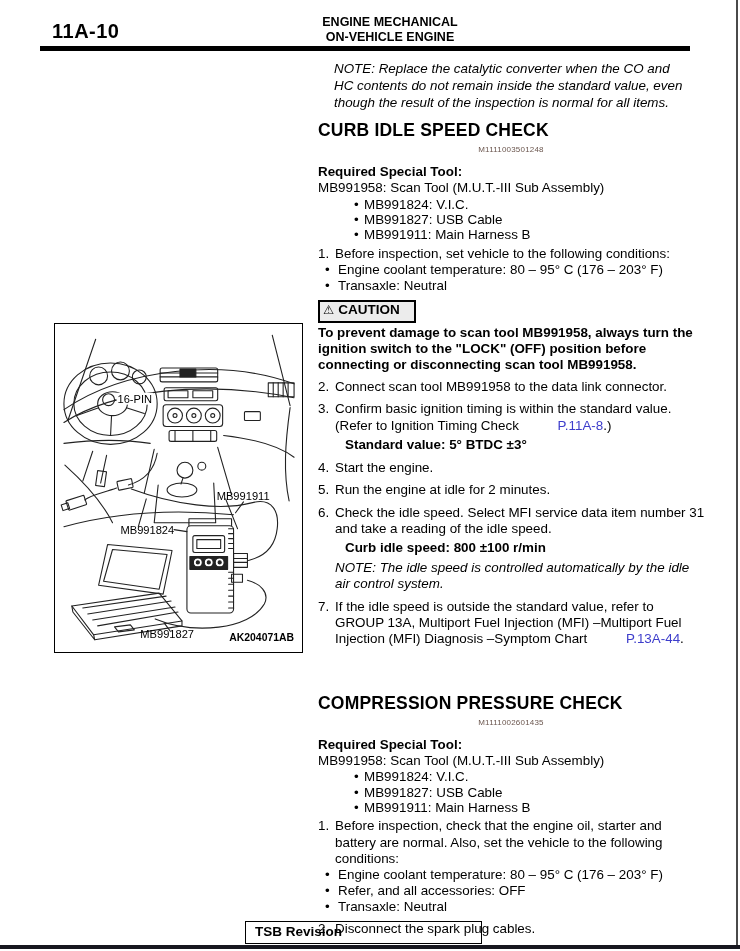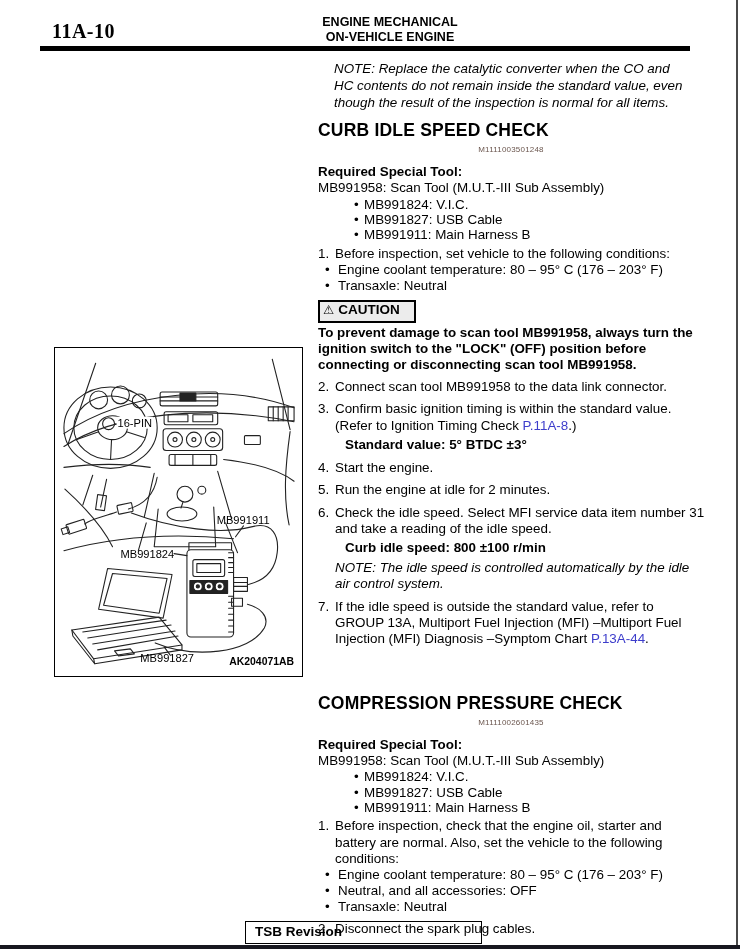--- a/index.html
+++ b/index.html
@@ -2,21 +2,21 @@
 <html><head>
 <meta charset="utf-8">
 <style>
   * { margin:0; padding:0; box-sizing:border-box; }
   html,body { background:#ffffff; }
   .page {
     position:relative; width:740px; height:951px; background:#fff;
     font-family:"Liberation Sans", sans-serif; color:#000; overflow:hidden;
   }
   
-  .page-number { position:absolute; left:52px; top:20px; font-size:20px; font-weight:bold; letter-spacing:0.5px;font-family:Liberation Serif, serif; }
+  .page-number { position:absolute; left:52px; top:20px; font-size:20px; font-weight:bold; letter-spacing:0.5px; }
   .header-center { position:absolute; left:240px; top:15px; width:300px; text-align:center;
     font-weight:bold; font-size:12.5px; line-height:14.5px; }
   .header-rule { position:absolute; left:40px; top:46px; width:650px; height:5px; background:#000; }
   .right-edge-line { position:absolute; left:736px; top:0; width:2px; height:945px; background:#4a4a4a; }
   .bottom-rule { position:absolute; left:0; top:945px; width:740px; height:4px; background:#181820; }
 
   
   .col { position:absolute; left:318px; top:56px; width:388px; font-size:13.4px; line-height:16.2px; }
   .note-top { font-style:italic; margin:4px 0 0 16px; width:356px; line-height:17px; }
   .section-title { font-size:17.5px; line-height:18px; font-weight:bold; letter-spacing:0.2px; margin-top:10px; }
@@ -31,26 +31,26 @@
   .cond { position:relative; padding-left:20px; line-height:15.7px; }
   .cond::before { content:"\2022"; position:absolute; left:7px; }
   .caution-box { display:inline-block; border:2px solid #000; background:#ececec;
     font-weight:bold; font-size:13.5px; line-height:16px; padding:0 14px 3px 3px; margin-top:7px; }
   .warn-glyph { font-family:"DejaVu Sans", sans-serif; font-size:12.5px; margin-right:4px; }
   .caution-text { font-weight:bold; line-height:15.6px; margin-top:2px; width:386px; }
   .steps { margin-top:2px; }
   .steps .num-item { margin-top:6.5px; }
   .sub-bold { font-weight:bold; padding-left:27px; margin:3px 0 3px; }
   .note-inline { font-style:italic; padding-left:17px; line-height:16.5px; margin-bottom:1px; }
-  .link { color:#3d3dcb; cursor:pointer; }
+  .link { color:#3d3dcb; cursor:pointer;margin-left:35px; }
   .sec2 { margin-top:46px; }
 
   
   .figure-box { position:absolute; left:54px; top:323px; width:249px; height:330px;
-    border:1.5px solid #000; background:#fff;margin-top:24px; }
+    border:1.5px solid #000; background:#fff; }
   .figure-box svg { display:block; width:100%; height:100%; }
   .fig-label { font-family:"Liberation Sans", sans-serif; font-size:11.2px; fill:#000; }
   .fig-id { font-family:"Liberation Sans", sans-serif; font-size:10.5px; font-weight:bold; fill:#000; }
 
   
   .tsb-box { position:absolute; left:245px; top:921px; width:237px; height:23px;
     border:1.5px solid #000; font-weight:bold; font-size:13.5px; line-height:20px; padding-left:9px; }
 </style>
 </head>
 <body>
@@ -135,21 +135,21 @@
       <div class="tool-item">MB991827: USB Cable</div>
       <div class="tool-item">MB991911: Main Harness B</div>
     </div>
 
     <div class="num-item">
       <span class="num">1.</span>
       <span class="txt">Before inspection, check that the engine oil, starter and battery are normal. Also, set the vehicle to the following conditions:</span>
     </div>
     <div>
       <div class="cond">Engine coolant temperature: 80 – 95° C (176 – 203° F)</div>
-      <div class="cond">Neutral, and all accessories: OFF</div>
+      <div class="cond">Refer, and all accessories: OFF</div>
       <div class="cond">Transaxle: Neutral</div>
     </div>
     <div class="steps">
       <div class="num-item">
         <span class="num">2.</span>
         <span class="txt">Disconnect the spark plug cables.</span>
       </div>
     </div>
   </div>
 

